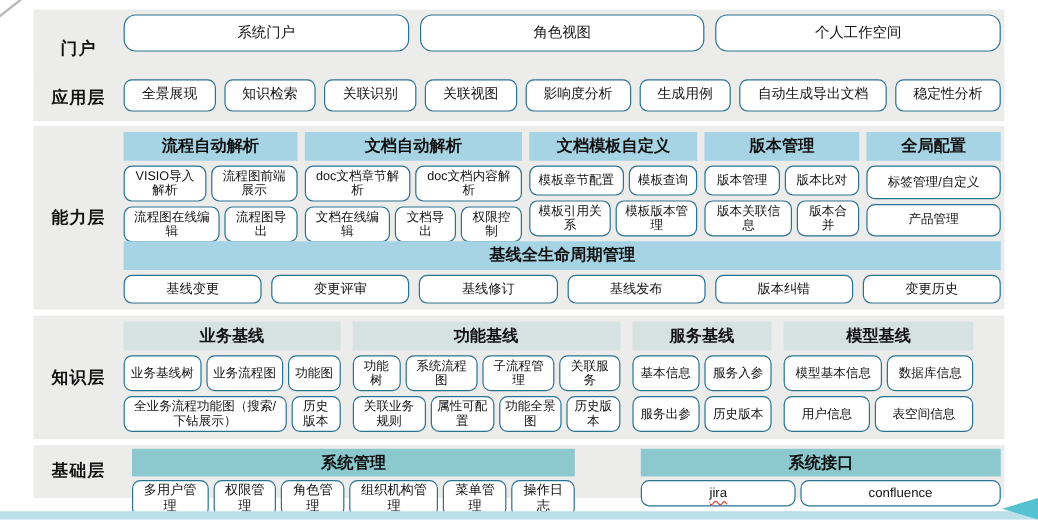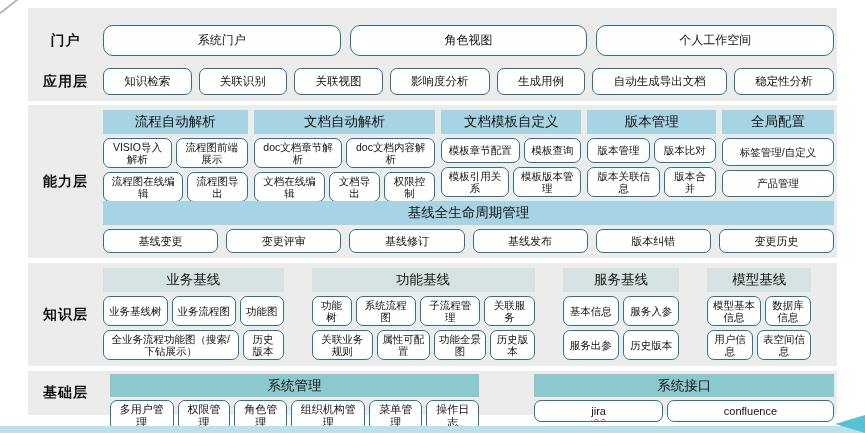--- a/index.html
+++ b/index.html
@@ -21,21 +21,21 @@
     background:var(--bottom-bar); }
   .bottom-arrow { position:absolute; right:0; bottom:0; width:0; height:0;
     border-right:30px solid var(--arrow);
     border-top:9px solid transparent; border-bottom:9px solid transparent; }
 
   
   .layer-row { position:absolute; left:28px; width:809px;
     background:var(--panel-background); display:flex; }
   .layer-label { flex:0 0 75px; display:flex; align-items:center; justify-content:center;
     font-weight:bold; font-size:14px; color:#111; letter-spacing:1px; }
-  .content { flex:1; display:flex; flex-direction:column; justify-content:center;
+  .content { flex:1; display:flex; flex-direction:column; justify-content:flex-start;
     padding:4px 3px 4px 0; min-width:0; }
 
   .layer-portal   { top:8px;   height:65px; }
   .layer-app      { top:62px;  height:39px; }
   .layer-capability { top:105px; height:153px; }
   .layer-knowledge  { top:263px; height:103px; }
   .layer-foundation { top:371px; height:44px; }
 
   
   .btn { background:#fff; border:1.5px solid var(--button-border); border-radius:7px;
@@ -47,36 +47,36 @@
   .layer-portal .btn-row { gap:9px; }
   .layer-portal .btn { height:31px; font-size:12px; border-radius:10px; flex:1; }
   .layer-app .btn-row { gap:7px; }
   .layer-app .btn { height:27px; font-size:11.5px; padding:0 11px; }
 
   
   .groups { display:flex; gap:6px; flex:1; min-height:0; }
   .group { display:flex; flex-direction:column; gap:4px; min-width:0; }
   .group .btn-row { flex:1; }
   .group-header { height:24px; flex:0 0 24px; display:flex; align-items:center;
-    justify-content:center; font-weight:normal; font-size:13.5px; color:#111; }
+    justify-content:center; font-weight:bold; font-size:13.5px; color:#111; }
 
   .layer-capability .content { gap:4px; padding-top:5px; padding-bottom:5px; }
   .layer-capability .group-header { background:var(--capability-header); }
   .layer-capability .groups .group:nth-child(1) { flex:0 0 19.8%; }
   .layer-capability .groups .group:nth-child(2) { flex:0 0 24.8%; }
   .layer-capability .groups .group:nth-child(3) { flex:0 0 19.2%; }
   .layer-capability .groups .group:nth-child(4) { flex:0 0 17.6%; }
   .layer-capability .groups .group:nth-child(5) { flex:1 1 auto; }
   .baseline-header { background:var(--capability-header); flex:0 0 24px; }
   .baseline-row { flex:0 0 24px; gap:8px; }
   .baseline-row .btn { font-size:11px; }
 
   .layer-knowledge .content { gap:4px; padding-right:26px; padding-top:5px; padding-bottom:6px; }
   .layer-knowledge .group-header { background:var(--knowledge-header); }
-  .layer-knowledge .groups { gap:28px; }
+  .layer-knowledge .groups { gap:10px; }
   .layer-knowledge .groups .group:nth-child(1) { flex:0 0 25.5%; }
   .layer-knowledge .groups .group:nth-child(2) { flex:0 0 31.5%; }
   .layer-knowledge .groups .group:nth-child(3) { flex:0 0 16.5%; }
   .layer-knowledge .groups .group:nth-child(4) { flex:1 1 auto; }
   .layer-knowledge .btn { font-size:10.5px; }
 
   .layer-foundation .content { padding-top:3px; padding-bottom:3px; }
   .layer-foundation .group-header { background:var(--foundation-header); height:23px; flex:0 0 23px; }
   .layer-foundation .groups { gap:0; justify-content:space-between; }
   .layer-foundation .groups .group:nth-child(1) { flex:0 0 50.5%; margin-left:7px; }
@@ -100,20 +100,21 @@
           <div class="btn">角色视图</div>
           <div class="btn">个人工作空间</div>
         </div>
       </div>
   </div>
 
   <div class="layer-row layer-app">
     <div class="layer-label">应用层</div>
     <div class="content">
         <div class="btn-row">
+          <div class="btn">全景展现</div>
           <div class="btn">知识检索</div>
           <div class="btn">关联识别</div>
           <div class="btn">关联视图</div>
           <div class="btn">影响度分析</div>
           <div class="btn">生成用例</div>
           <div class="btn">自动生成导出文档</div>
           <div class="btn">稳定性分析</div>
         </div>
       </div>
   </div>

